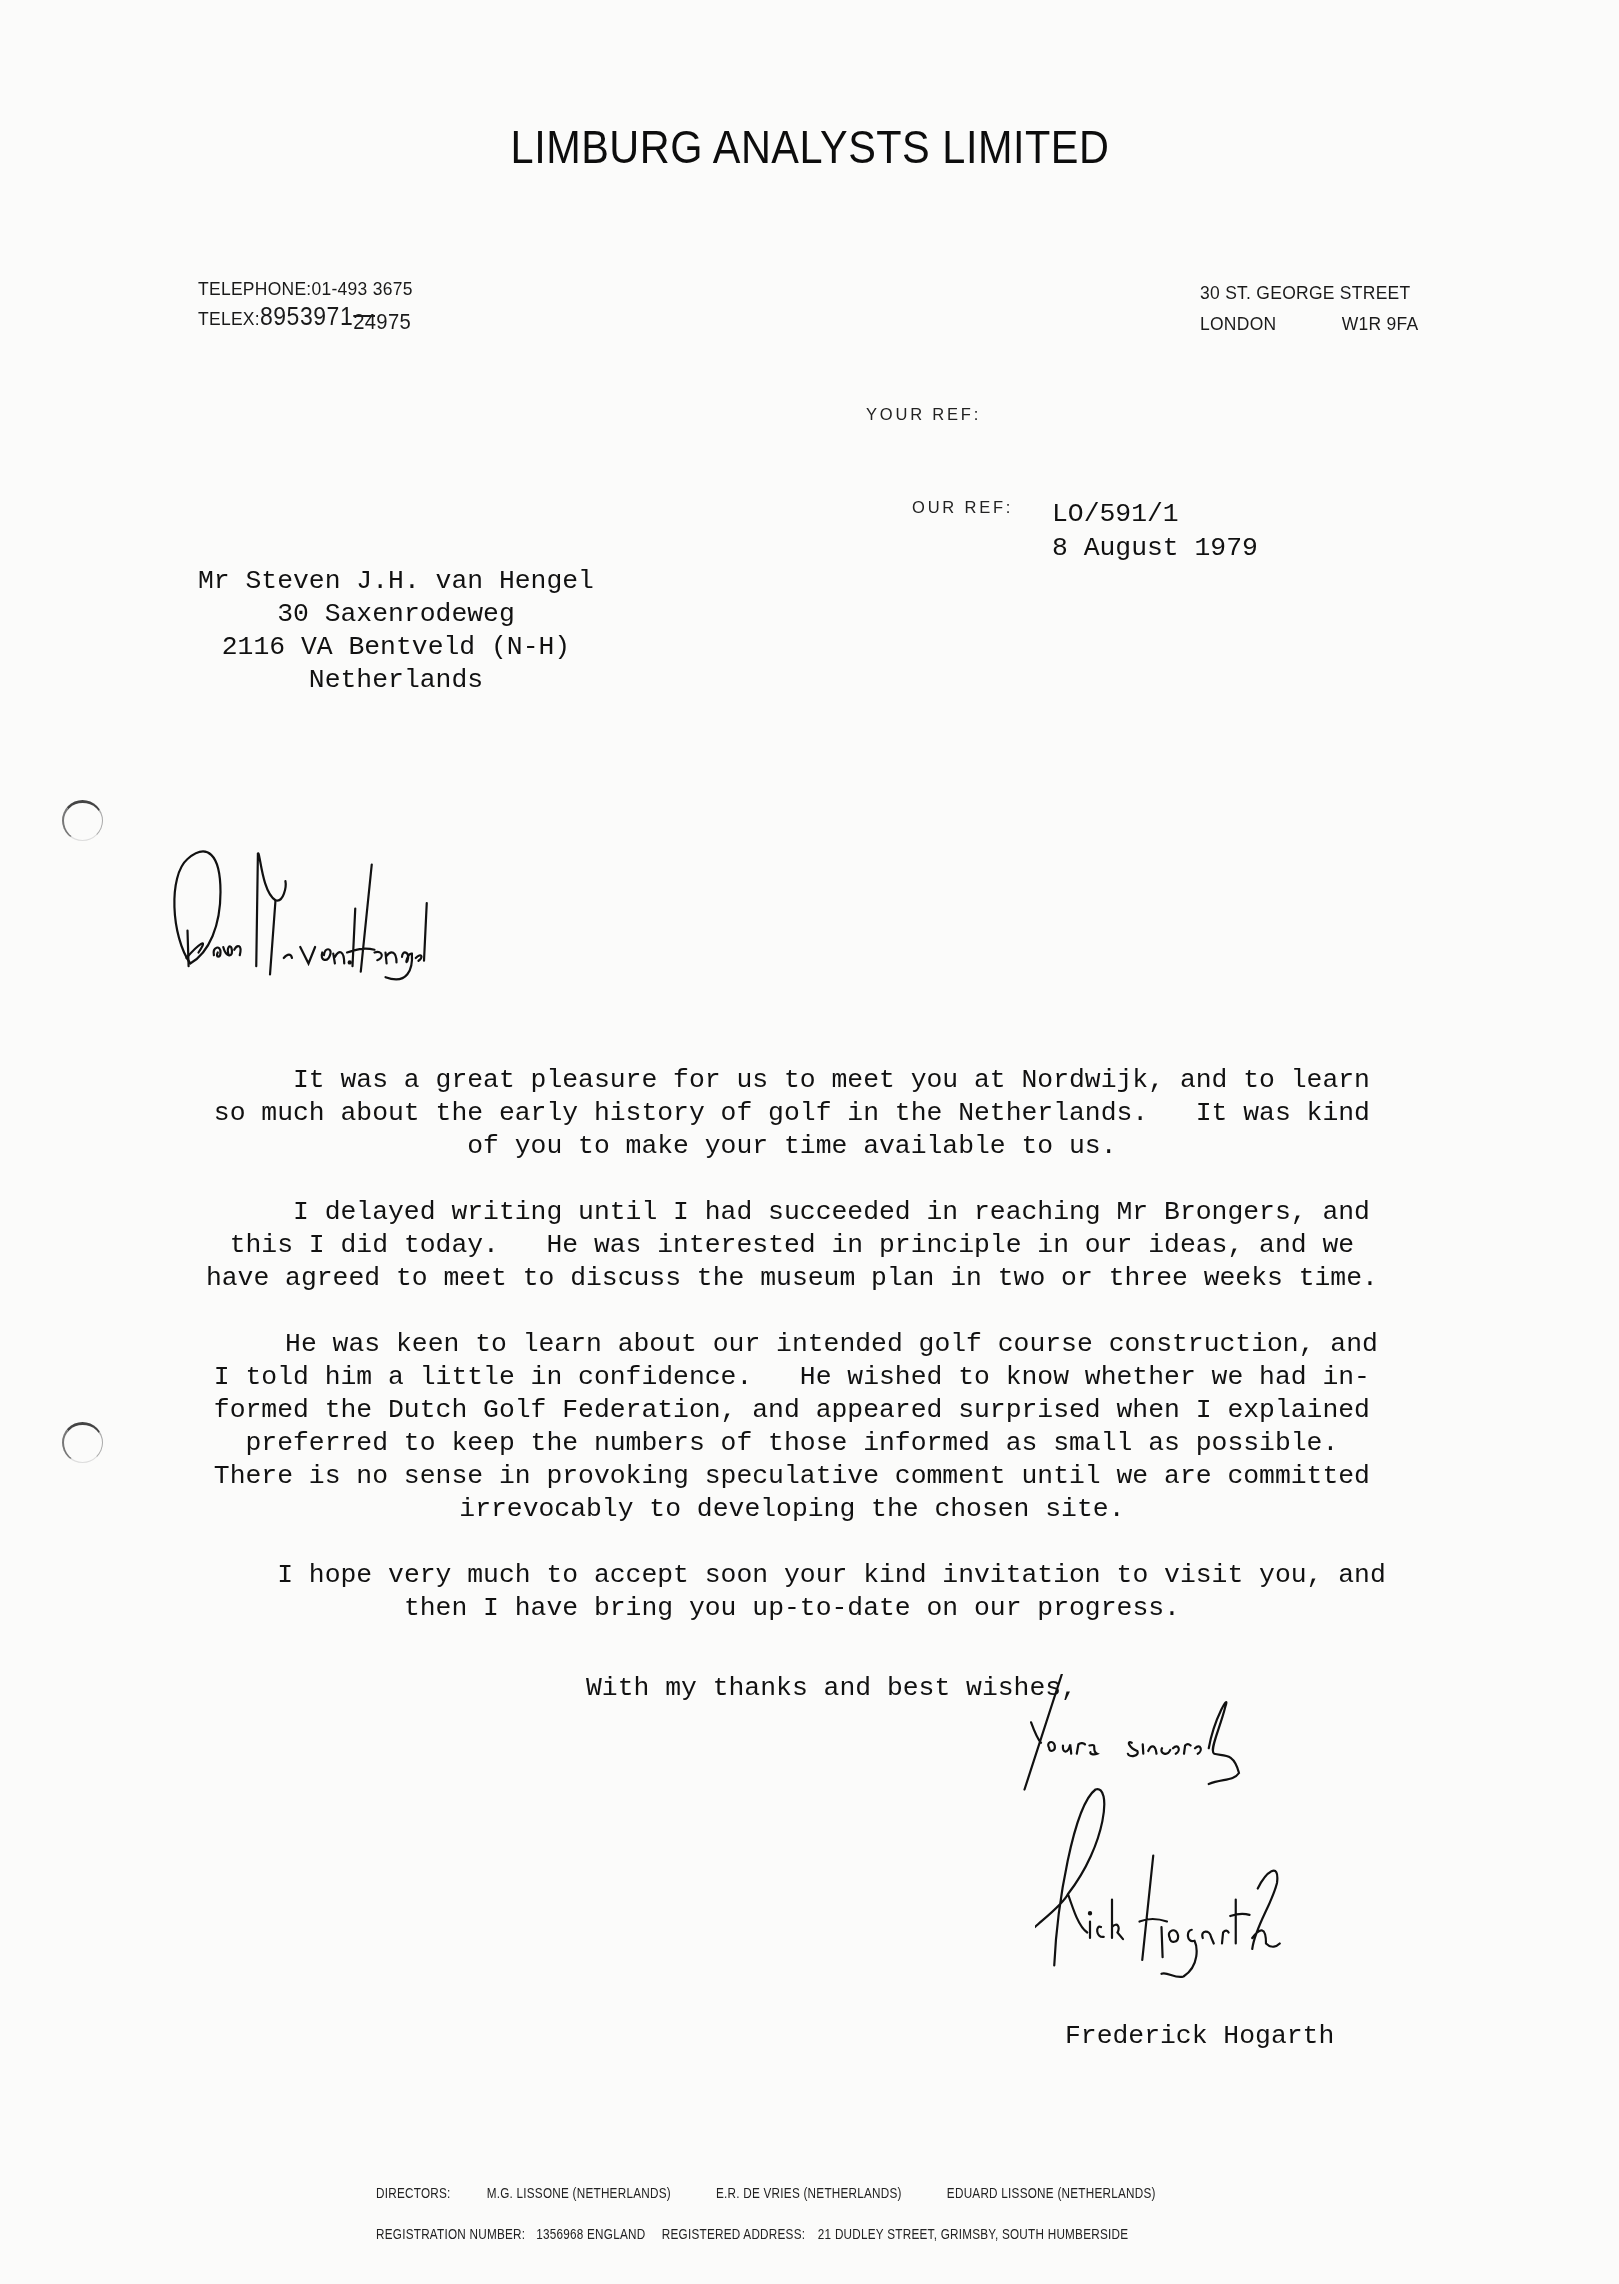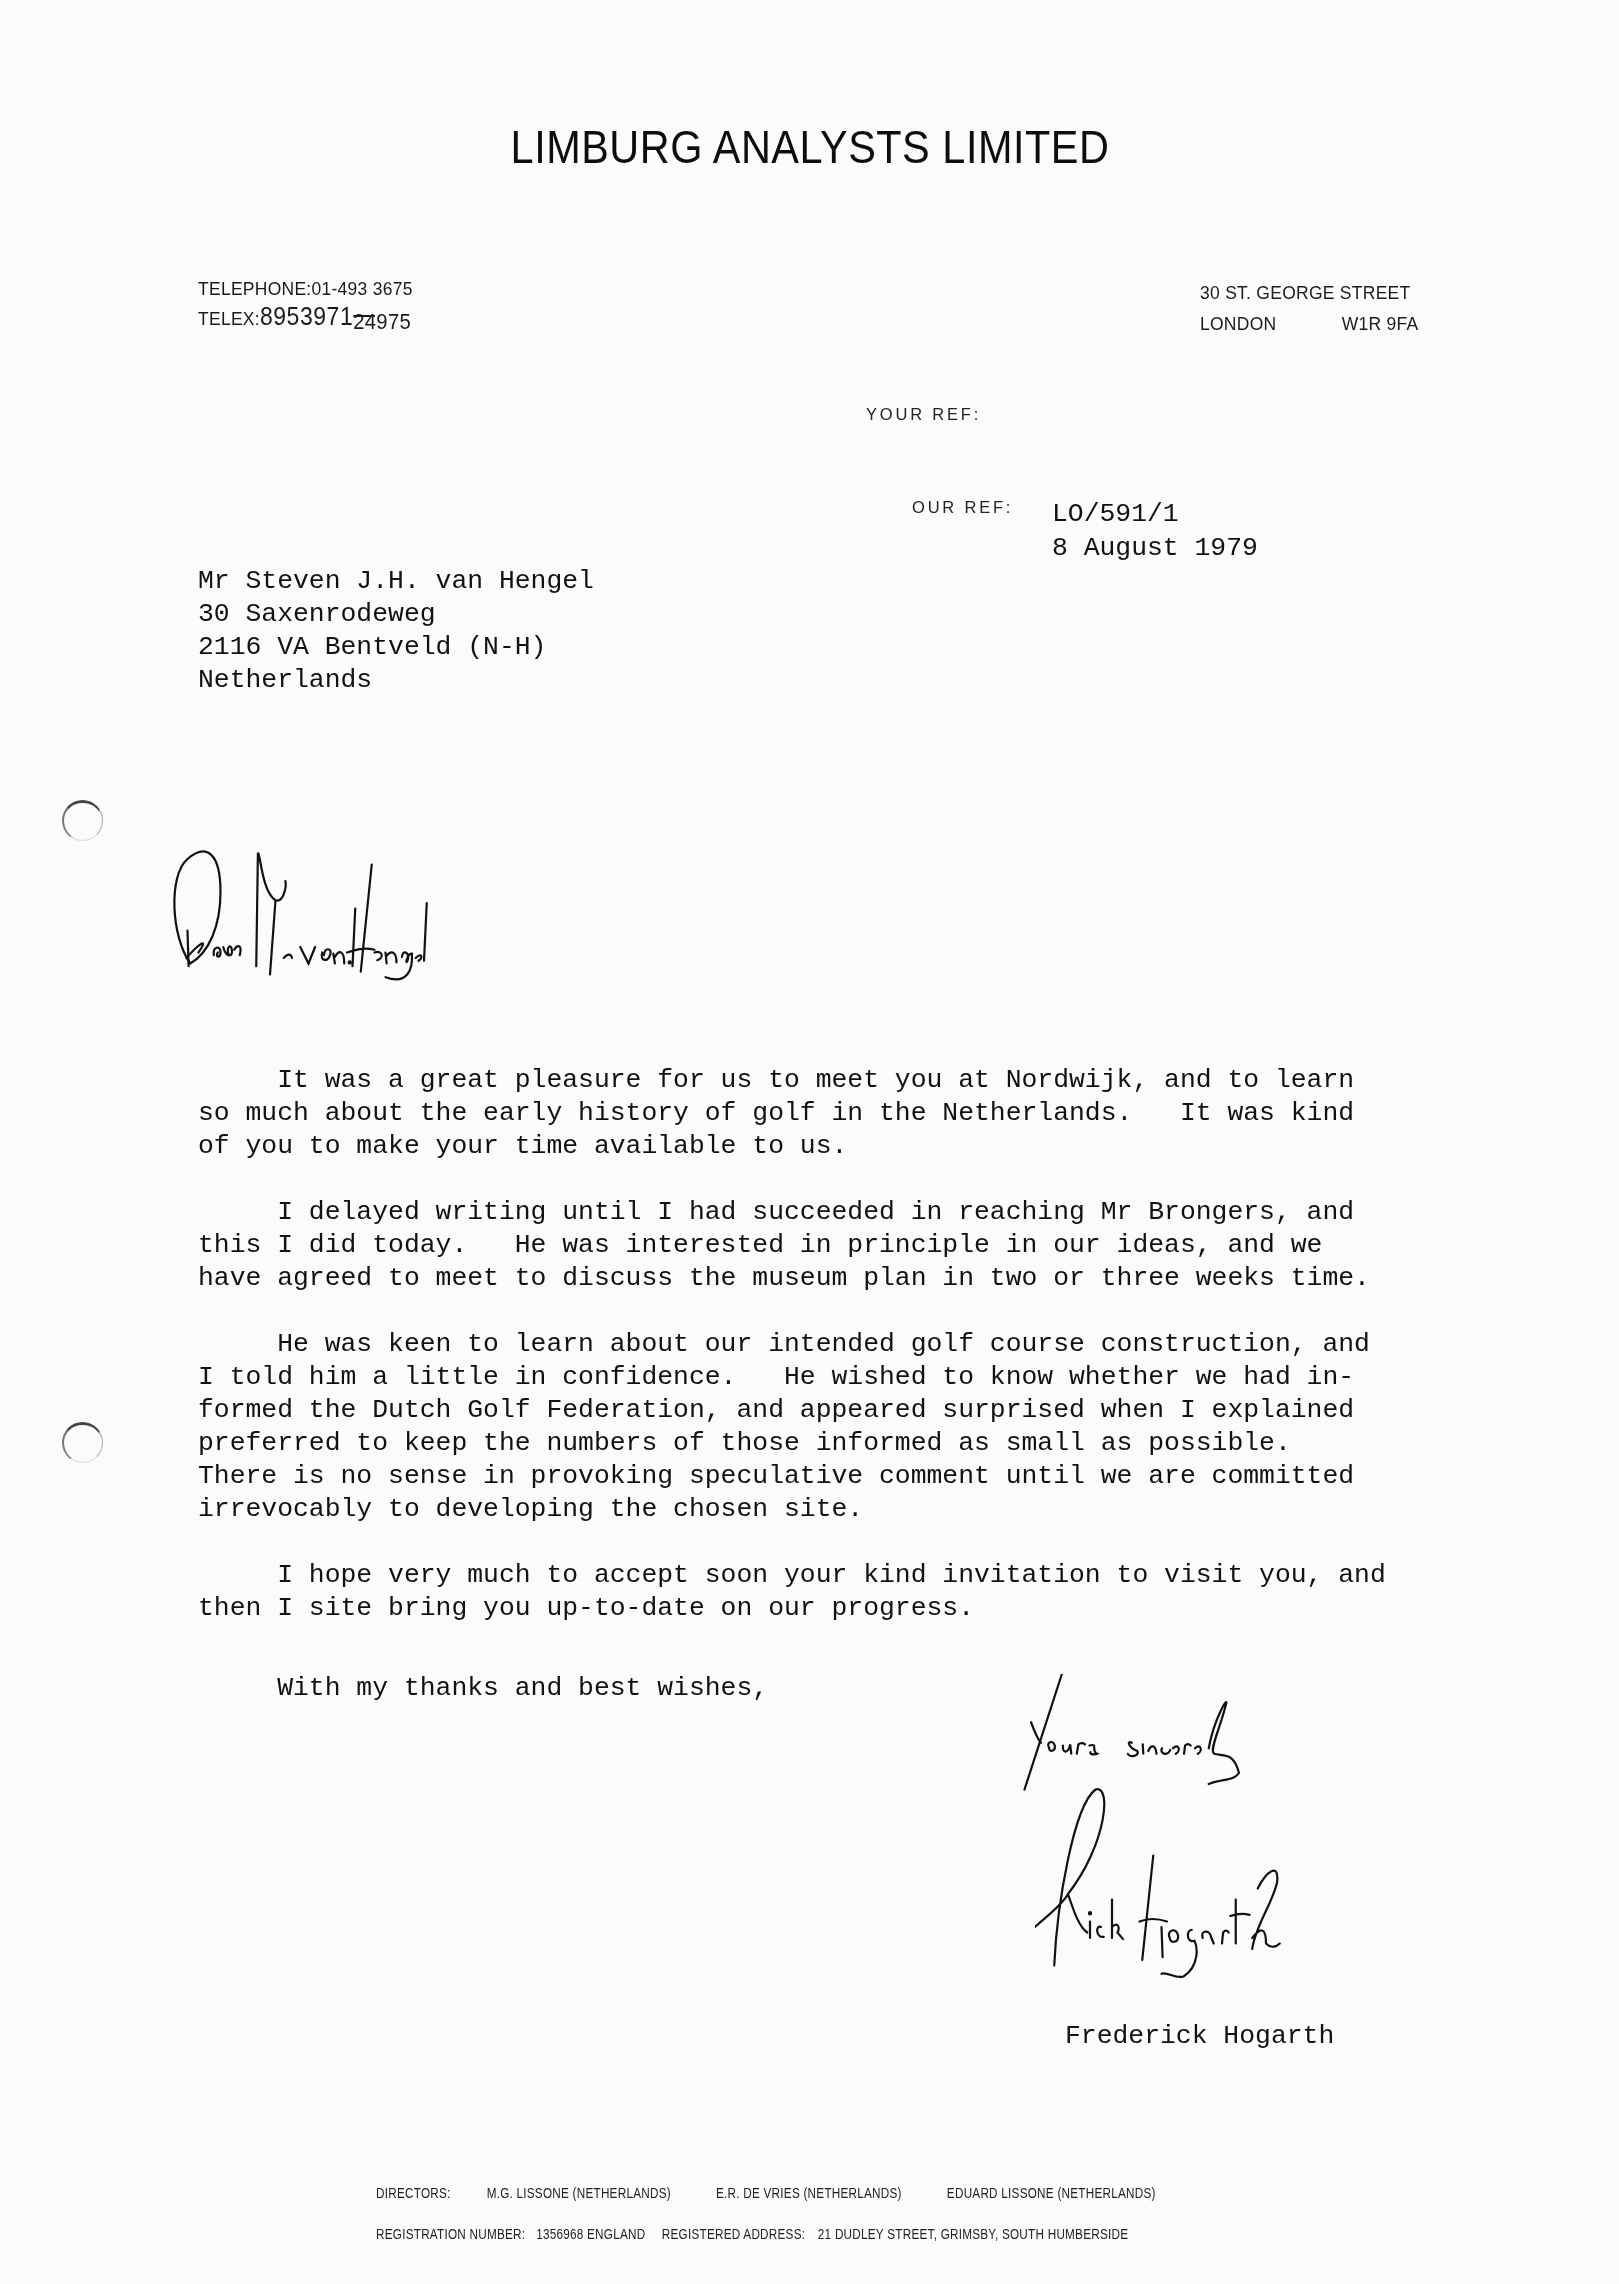--- a/index.html
+++ b/index.html
@@ -18,21 +18,21 @@
     font-size:46px; letter-spacing:0.6px; transform:scaleX(0.9); transform-origin:50% 50%;
     color:#0d0d0d;
   }
   .lh-small { font-size:19px; letter-spacing:0.3px; color:#1a1a1a; transform:scaleX(0.92); transform-origin:0 0; }
   .telex-num { font-size:25px; letter-spacing:0.6px; }
   .telex-strike { position:relative; display:inline-block; font-size:22px; }
   .telex-strike .under { position:relative; top:4.4px; }
   .telex-strike .over { position:absolute; left:0; top:-2.2px; text-decoration:line-through; text-decoration-thickness:2.2px; }
 
   .ref-label { font-size:16.5px; letter-spacing:2.8px; color:#222; }
-  .typed { font-size:26.4px; line-height:33px; white-space:pre; color:#111; }
+  .typed { font-size:26.4px; line-height:33px; white-space:pre; color:#111;text-align:center; }
 
   .salutation, .closing-hand, .signature { color:#111; }
   .hole {
     width:41px; height:41px; border-radius:50%;
     border-top:3.3px solid #444; border-left:2.2px solid #777; border-right:1.1px solid #aaa; border-bottom:1.1px solid #ddd;
     box-sizing:border-box; background:transparent;
   }
   .footer { font-size:14.3px; letter-spacing:0.3px; color:#222; white-space:pre; transform:scaleX(0.82); transform-origin:0 0; }
 </style>
 </head>
@@ -104,21 +104,21 @@
   <div style="margin-bottom:33px;">
     <div class="typed">     He was keen to learn about our intended golf course construction, and</div>
     <div class="typed">I told him a little in confidence.   He wished to know whether we had in-</div>
     <div class="typed">formed the Dutch Golf Federation, and appeared surprised when I explained</div>
     <div class="typed">preferred to keep the numbers of those informed as small as possible.</div>
     <div class="typed">There is no sense in provoking speculative comment until we are committed</div>
     <div class="typed">irrevocably to developing the chosen site.</div>
   </div>
   <div style="margin-bottom:47px;">
     <div class="typed">     I hope very much to accept soon your kind invitation to visit you, and</div>
-    <div class="typed">then I site bring you up-to-date on our progress.</div>
+    <div class="typed">then I have bring you up-to-date on our progress.</div>
   </div>
   <div>
     <div class="typed">     With my thanks and best wishes,</div>
   </div>
 </div>
 
 <svg class="abs closing-hand" style="left:991px; top:1674px;" width="441" height="231" viewBox="0 0 800 420" fill="none" stroke="#111" stroke-width="4" stroke-linecap="round">
   <title>Yours sincerely</title>
 
   <path d="M128 0 L60 210 M72 88 C80 110 85 120 90 125"></path>

